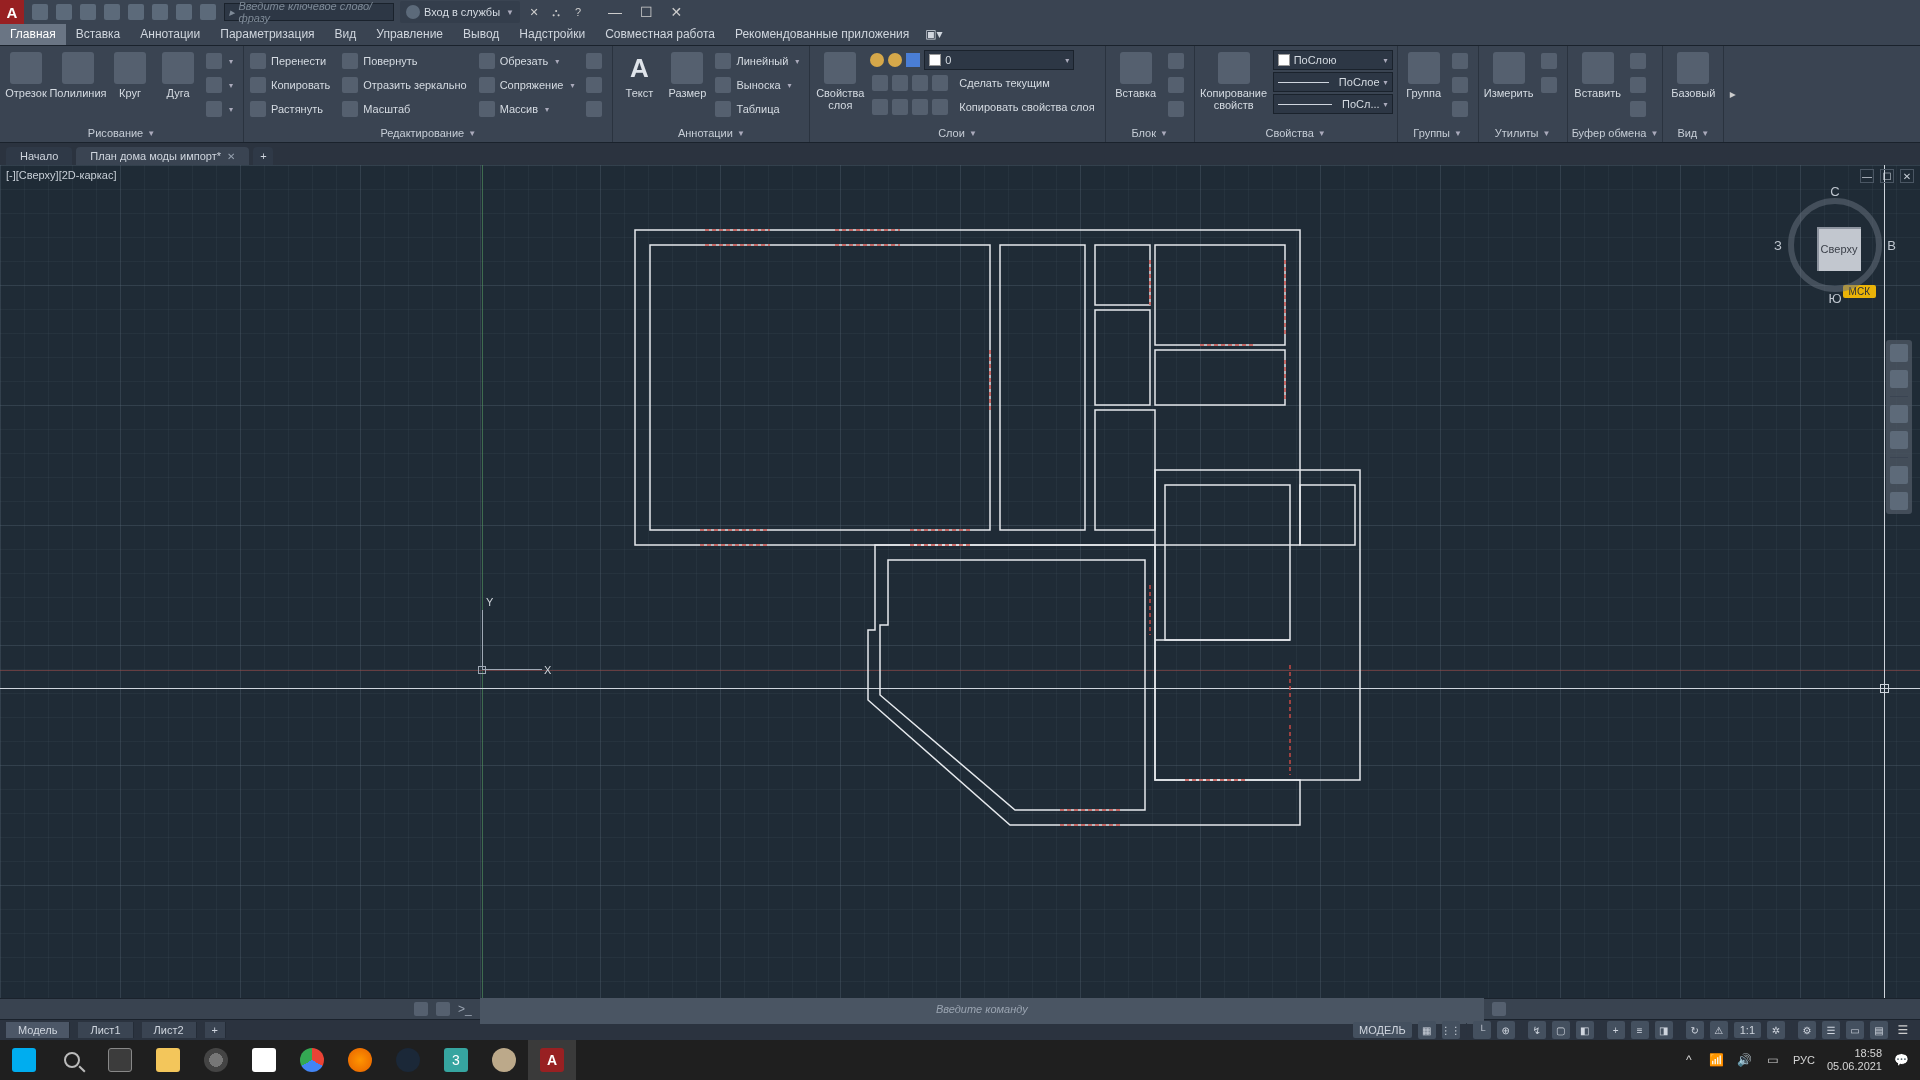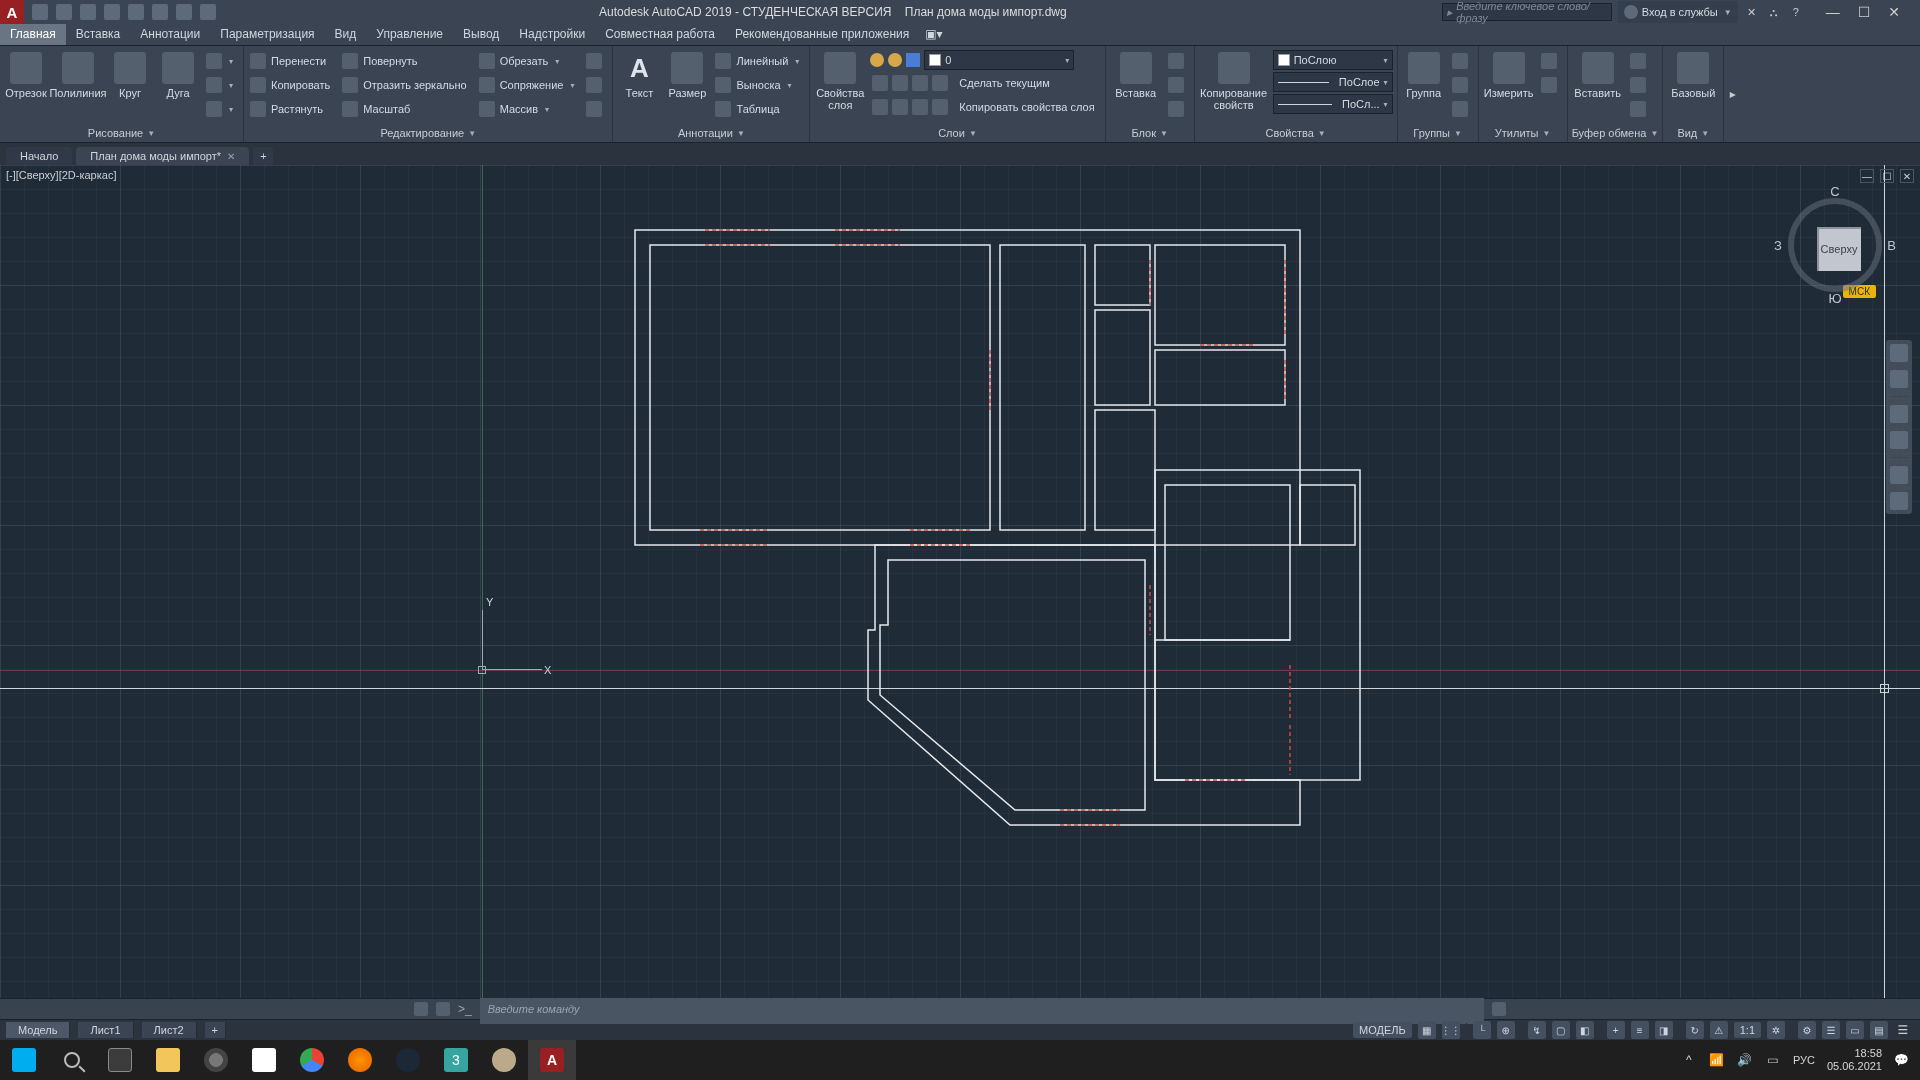--- a/index.html
+++ b/index.html
@@ -96,21 +96,21 @@
   .vc-e{ right:-6px; top:50%; transform:translateY(-50%);} 
   .vc-tag{ position:absolute; top:120px; right:44px; background:#eab308; color:#2a2f38; font-size:10px; padding:1px 6px; border-radius:2px;}
 
   .navbar { position:absolute; top:175px; right:8px; width:26px; background:rgba(76,86,99,.8); border-radius:3px; padding:4px 0; display:flex; flex-direction:column; align-items:center; gap:8px; z-index:6;}
   .navbar .nb{ width:18px; height:18px; background:#5d6a79; border-radius:2px;}
   .navbar .sep{ width:18px; height:1px; background:#3a4452;}
 
   
   .cmd-bar { display:flex; height:21px; background:#394350; align-items:center; padding:0 6px; gap:8px; border-top:1px solid #1a222c; }
   .cmd-bar .ci { width:14px; height:14px; background:#55606f; border-radius:2px;}
-  .cmd-input { flex:1; background:#4a5563; height:29px; display:flex; align-items:center; padding:0 8px; font-style:italic; color:#9aa4b1; font-size:11px;}
+  .cmd-input { flex:1; background:#4a5563; height:29px; display:flex; align-items:center; padding:0 8px; font-style:italic; color:#9aa4b1; font-size:11px;justify-content:center;}
   .cmd-bar .end { width:14px; height:14px; background:#55606f; border-radius:2px;}
 
   
   .layout-tabs { display:flex; height:21px; background:#2b333f; align-items:center; padding-left:6px; border-top:1px solid #1a222c; gap:8px; }
   .ltab { padding:2px 12px; font-size:11px; color:#cfd5de; background:#3a4452; border-right:1px solid #242c37;}
   .ltab.active { background:#4c5767; }
   .ltab.plus { padding:2px 7px;}
   
   .status-right { margin-left:auto; display:flex; align-items:center; gap:6px; padding-right:8px; height:100%; }
   .status-right .sb { width:18px; height:18px; background:#44505f; border-radius:2px; display:flex; align-items:center; justify-content:center; font-size:10px; color:#cfd5de;}
@@ -135,25 +135,20 @@
   <div class="app-icon">A</div>
   <div class="qat">
     <div class="qat-icon"></div>
     <div class="qat-icon"></div>
     <div class="qat-icon"></div>
     <div class="qat-icon"></div>
     <div class="qat-icon"></div>
     <div class="qat-icon"></div>
     <div class="qat-icon"></div>
     <div class="qat-icon"></div>
-  </div>
-  <div class="title-text">
-    <span>Autodesk AutoCAD 2019 - СТУДЕНЧЕСКАЯ ВЕРСИЯ</span>
-    &nbsp;&nbsp;
-    <span>План дома моды импорт.dwg</span>
   </div>
   <div class="title-right">
     <div class="search-box">
       <span style="margin-right:4px;">▸</span>
       <span>Введите ключевое слово/фразу</span>
     </div>
     <div class="signin">
       <span class="ico"></span>
       <span>Вход в службы</span>
       <span class="dd-arrow">▼</span>

